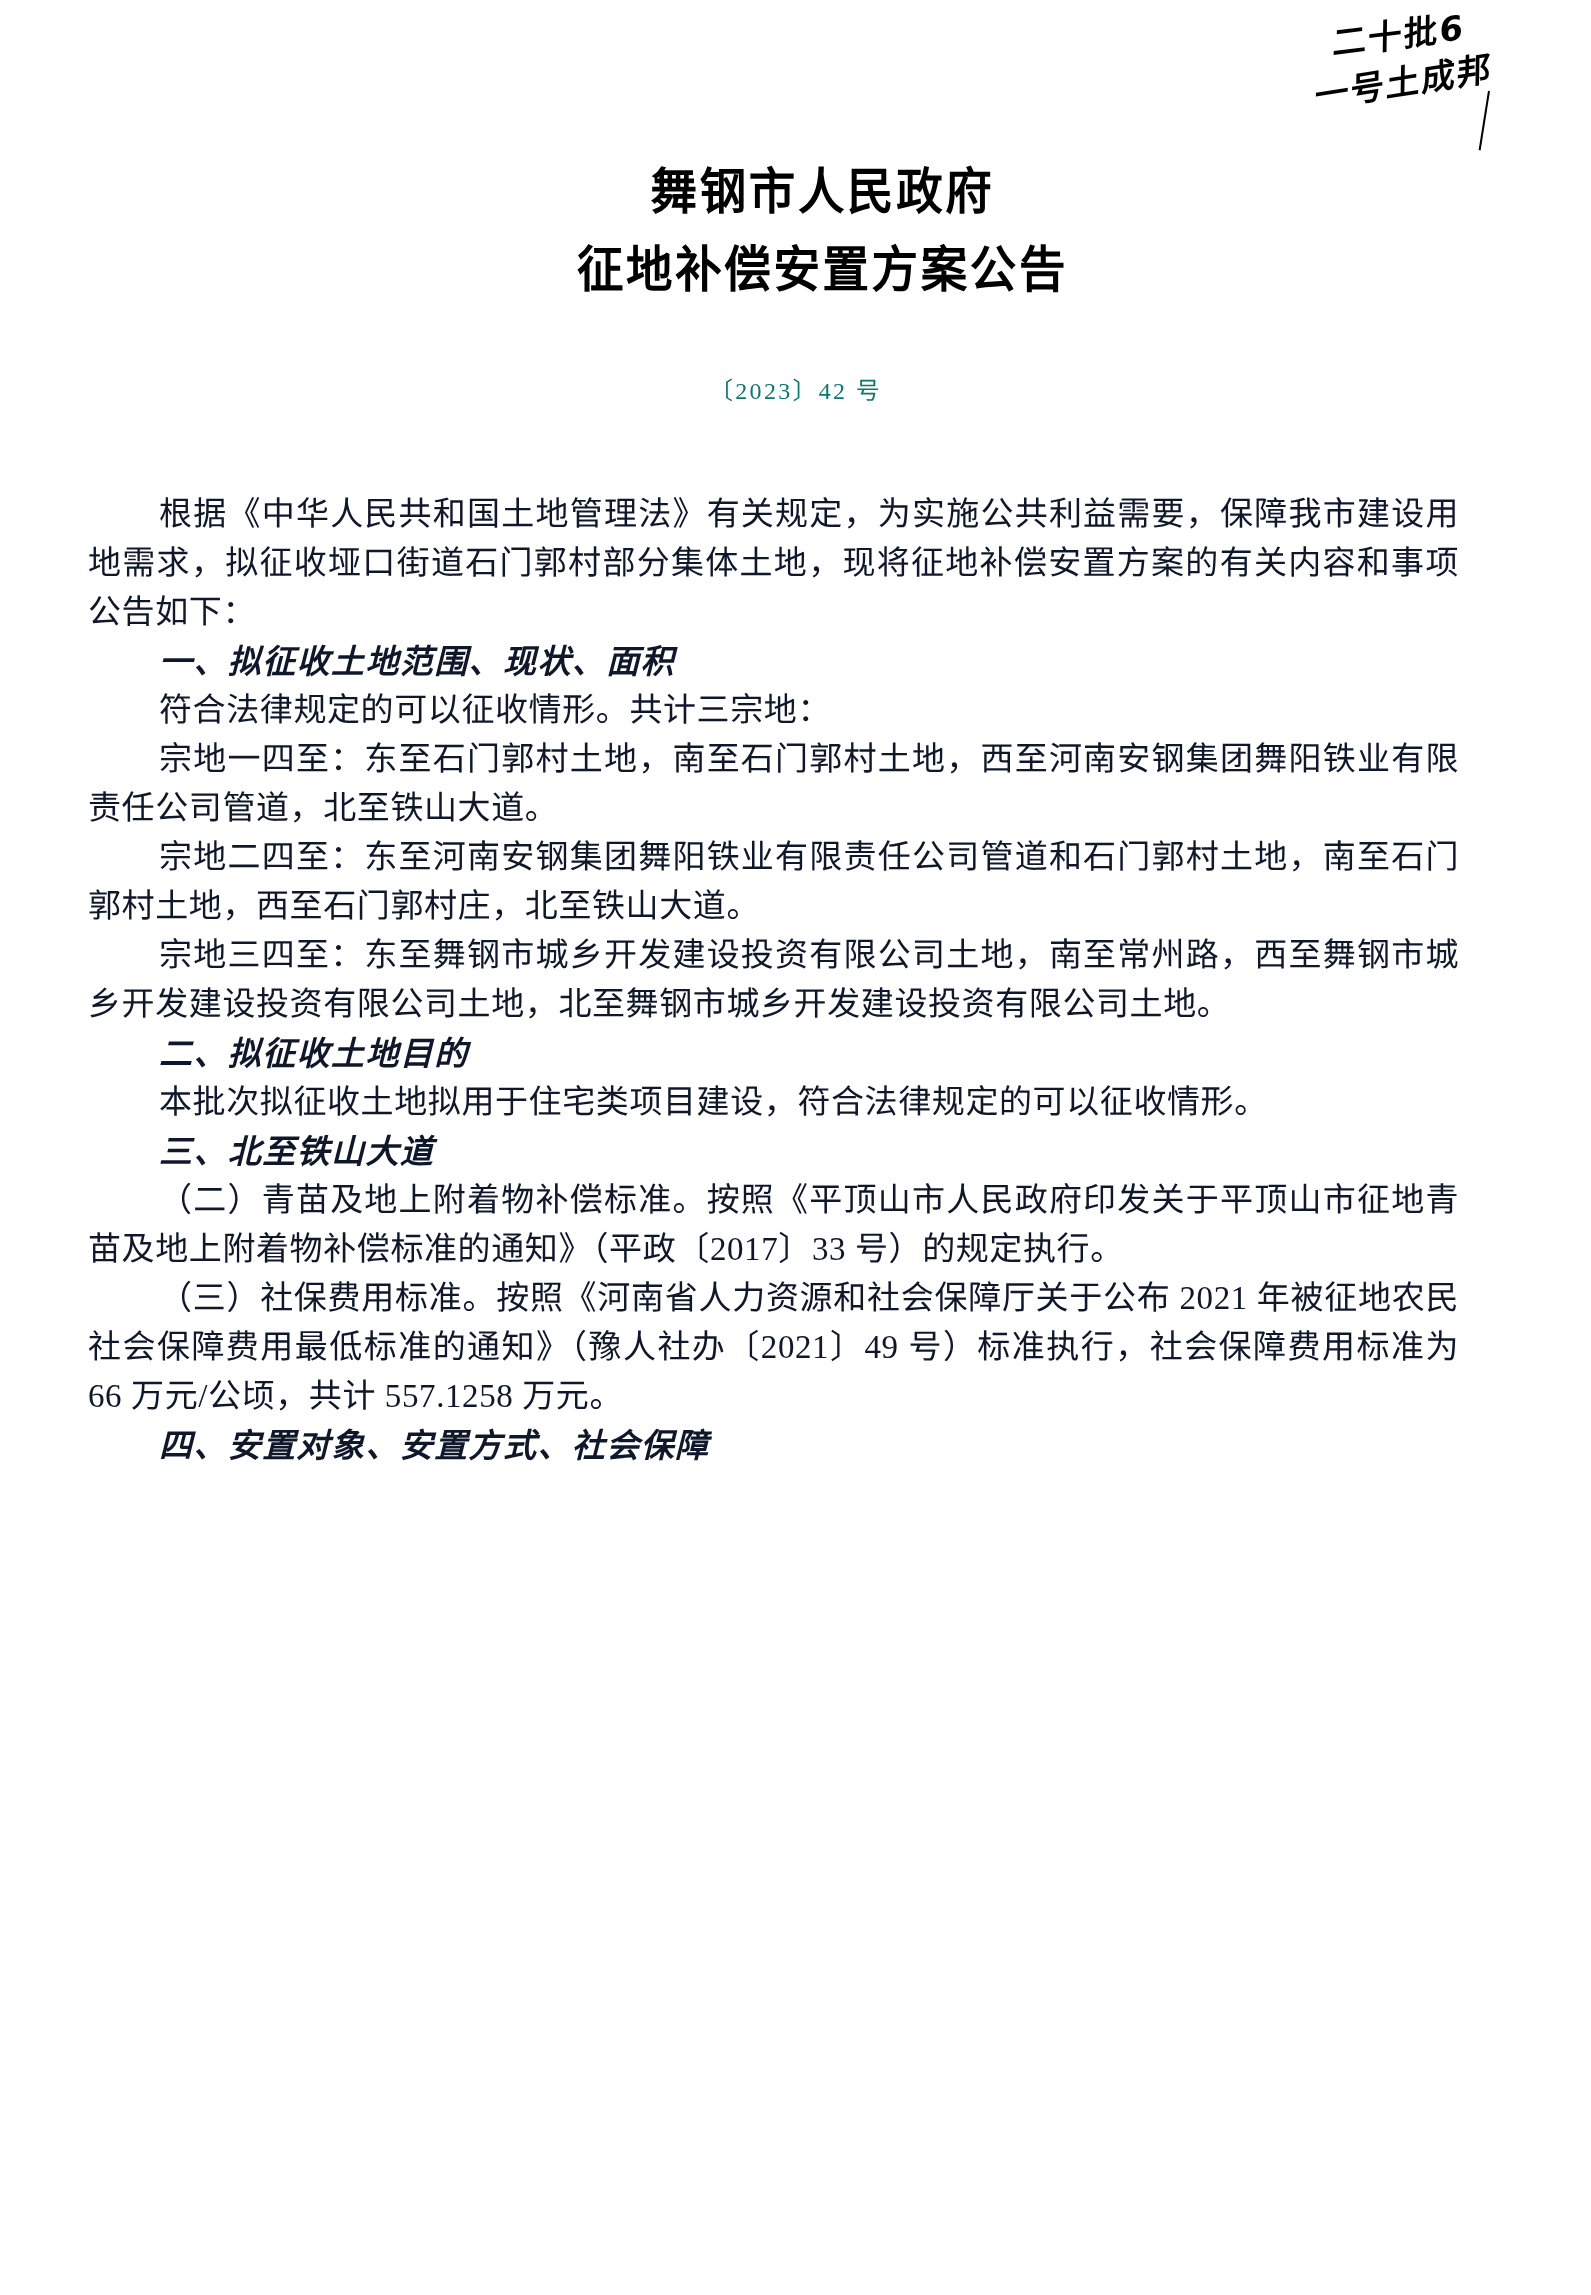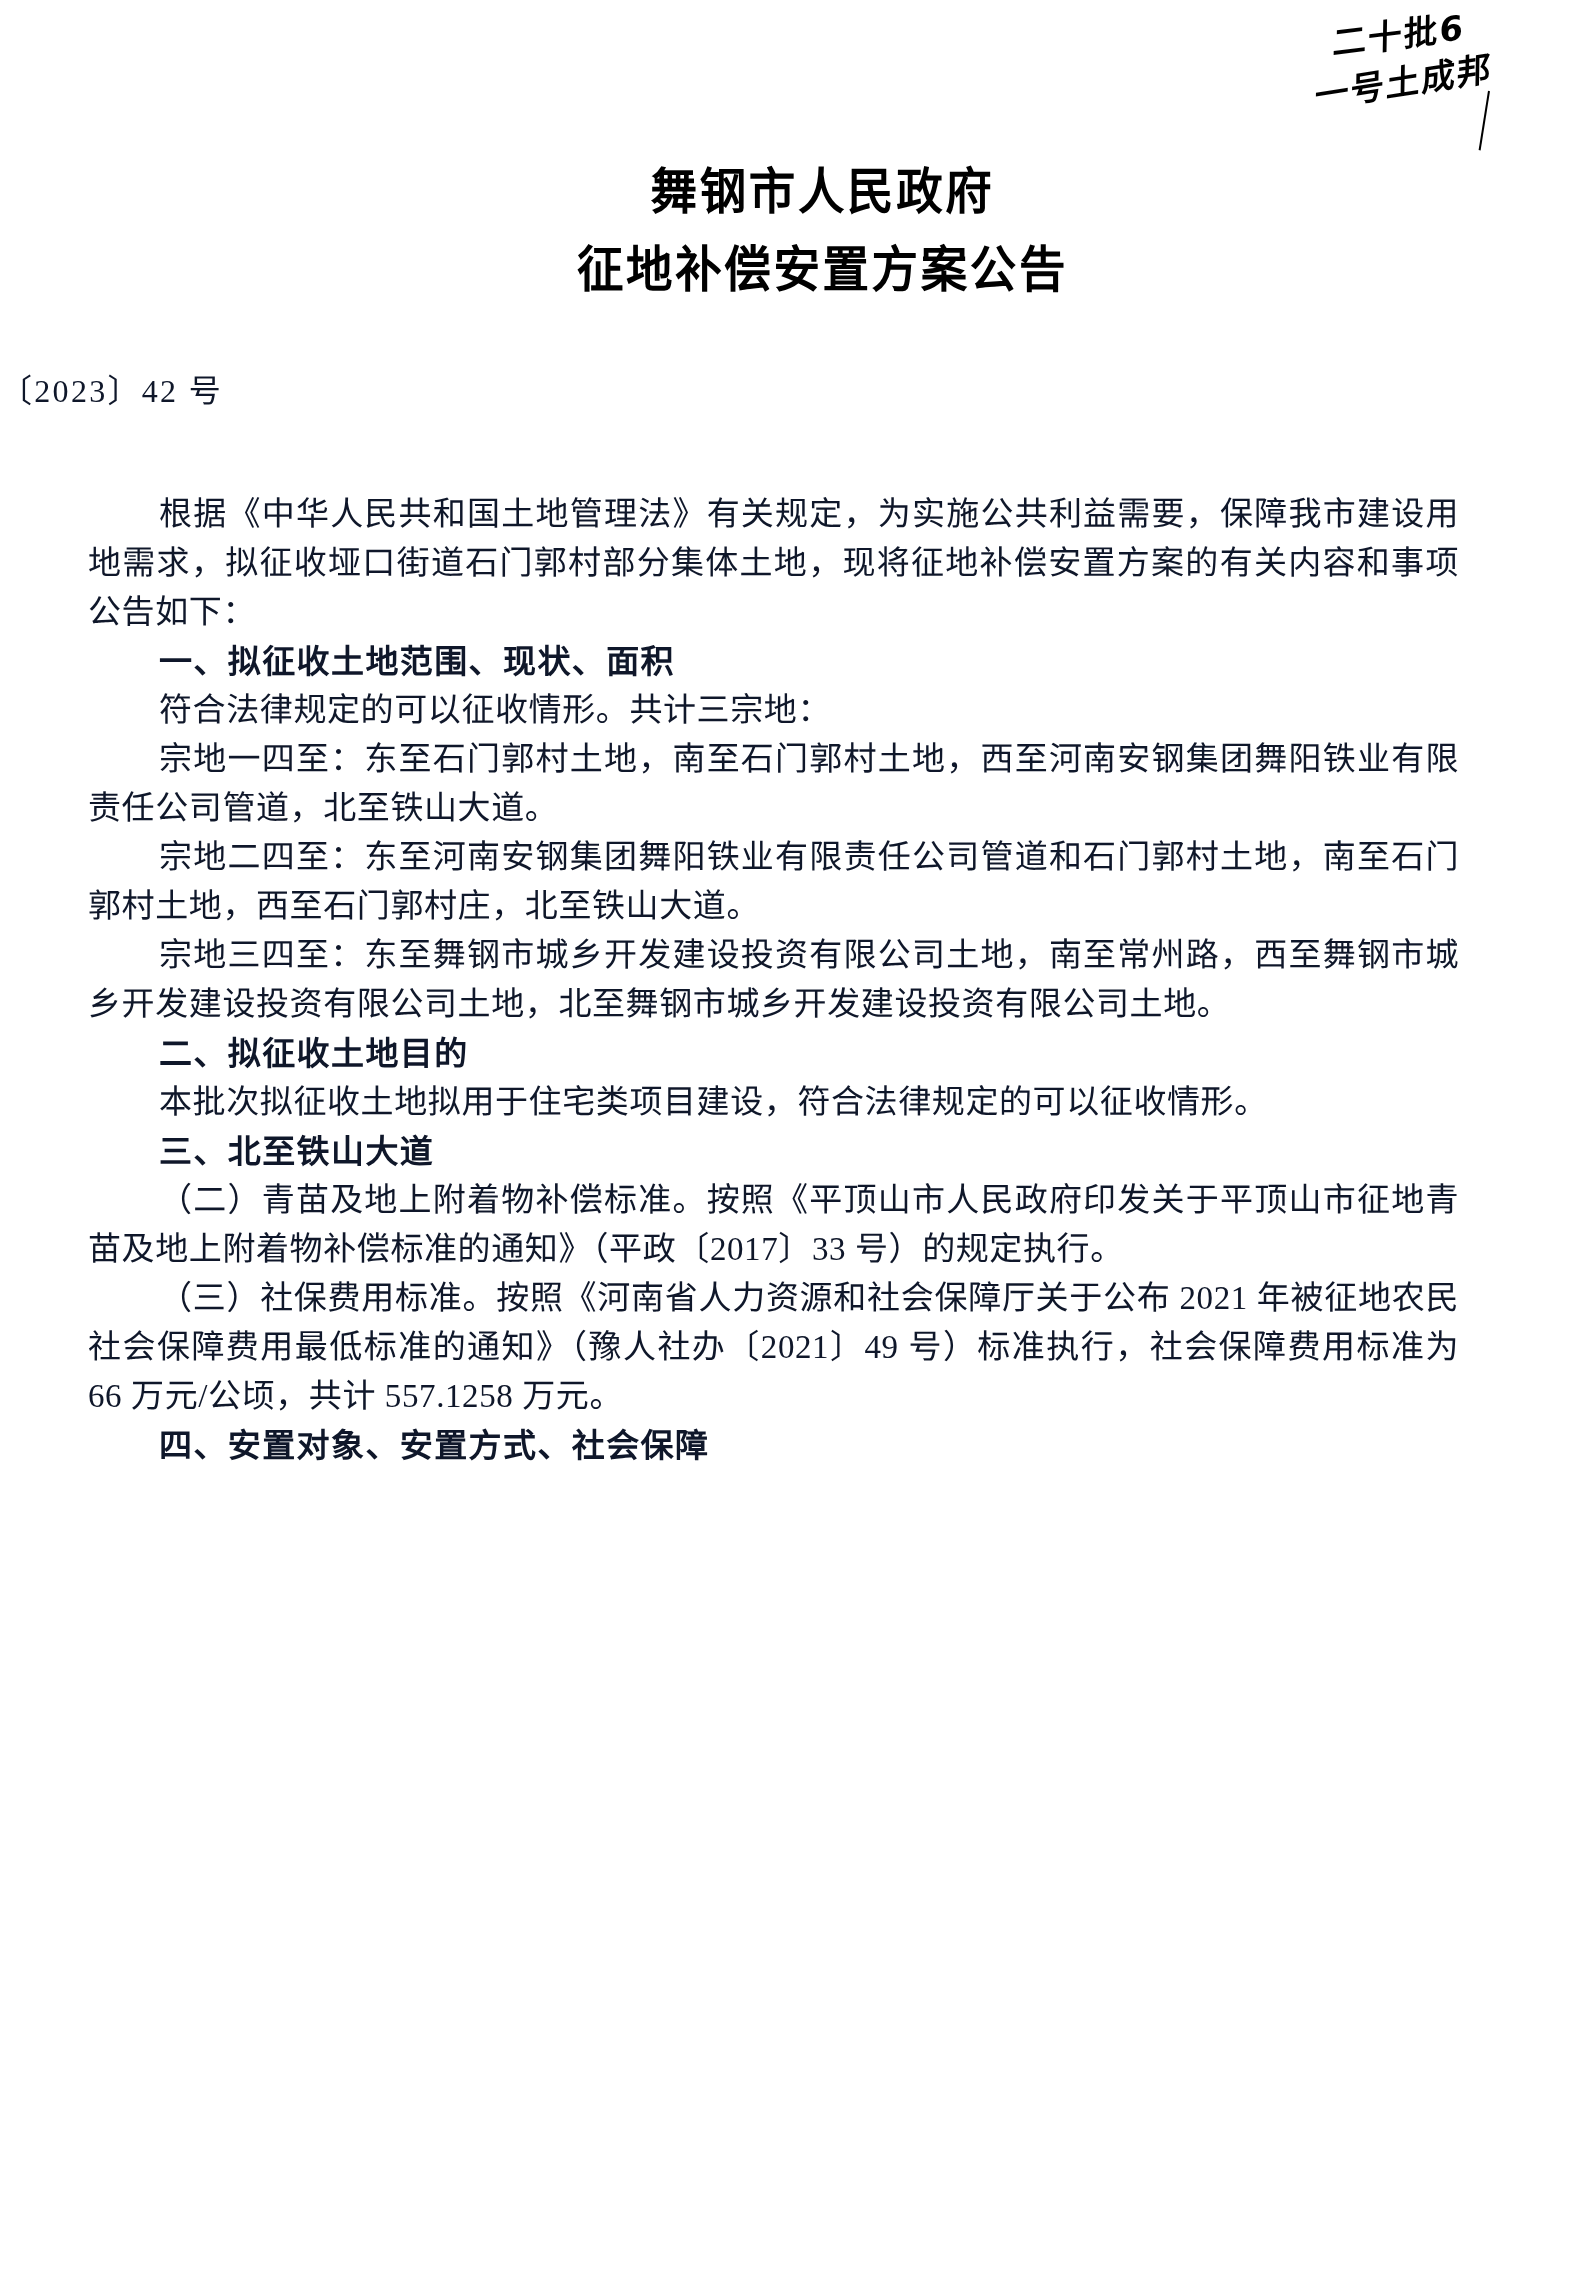--- a/index.html
+++ b/index.html
@@ -79,25 +79,26 @@
     color: #000;
     white-space: nowrap;
     transform: scaleX(0.93);
   }
 
   .doc-number {
     position: absolute;
     top: 369px;
     left: 0;
     width: 100%;
+    text-align: center;
     font-family: "Liberation Serif", serif;
-    font-size: 32px;
+    font-size: 24px;
     line-height: 45px;
     letter-spacing: 2.3px;
-    color: #0f172a;
+    color: #0f766e;
   }
 
   
   .body-text {
     position: absolute;
     top: 490px;
     left: 88px;
     width: 1371px;
   }
   .para {
@@ -108,20 +109,21 @@
     color: #0f172a;
     text-align: justify;
     text-justify: inter-character;
     margin: 0;
     text-indent: 71px;
   }
   .para.heading {
     font-weight: 700;
     font-family: "DejaVu Serif", "Liberation Serif", serif;
     letter-spacing: 1.4px;
+    font-style: italic;
   }
 </style>
 </head>
 <body>
 
 <div class="page">
 
   <div class="handwriting">
     <div class="hw-line l1">二十批6</div>
     <div class="hw-line l2">一号土成邦</div>

